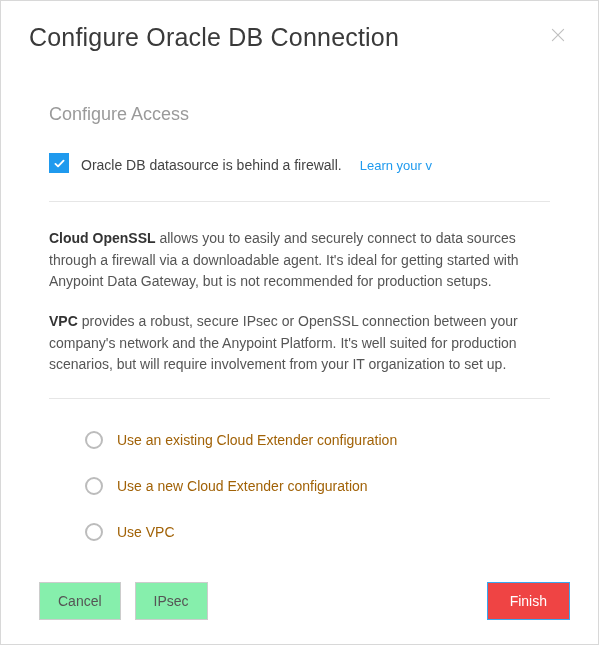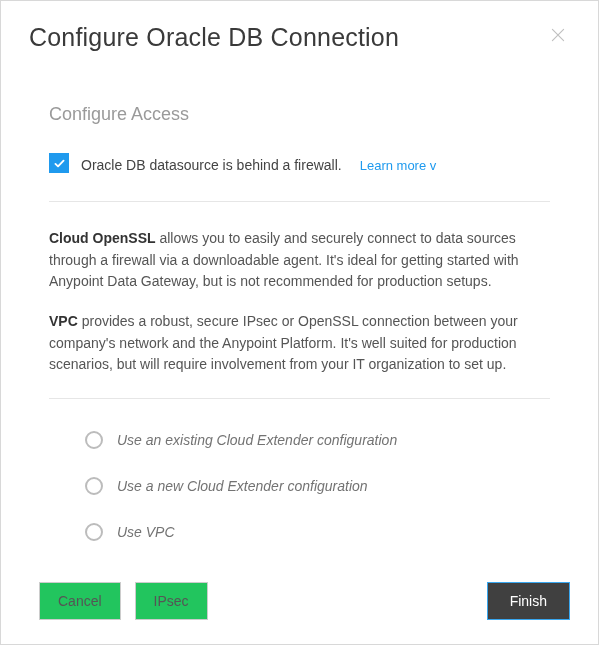--- a/index.html
+++ b/index.html
@@ -104,39 +104,38 @@
   }
   .radio {
     width: 18px;
     height: 18px;
     border: 2px solid #bcbcbc;
     border-radius: 50%;
     flex-shrink: 0;
   }
   .radio-label {
     font-size: 14px;
-    color: #737373;
-    font-style: italic;
+    color: #a16207;
   }
   .dialog-footer {
     display: flex;
     align-items: center;
     padding: 20px 28px 24px 38px;
     gap: 14px;
   }
   .btn {
     font-size: 14px;
     padding: 10px 18px;
     cursor: pointer;
     border: 1px solid #ccc;
-    background: #22c55e;
+    background: #86efac;
     color: #555;
   }
   .btn-primary {
-    background: #404040;
+    background: #ef4444;
     color: #fff;
     border: 1px solid #39a7ef;
     padding: 10px 22px;
   }
   .spacer { flex: 1; }
 </style>
 </head>
 <body>
 
 <div class="dialog">
@@ -154,21 +153,21 @@
 
     <div class="section-title">Configure Access</div>
 
     <div class="checkbox-row">
       <div class="checkbox">
         <svg viewBox="0 0 16 16" width="13" height="13">
             <path d="M3 8.5 L6.2 11.5 L13 4.5" stroke="#fff" stroke-width="2.3" fill="none" stroke-linecap="round" stroke-linejoin="round"></path>
           </svg>
       </div>
       <span class="checkbox-label">Oracle DB datasource is behind a firewall.</span>
-      <span class="learn-more">Learn more v</span>
+      <span class="learn-more">Learn your v</span>
     </div>
 
     <div class="info-block">
       <p>
         <strong>Cloud OpenSSL</strong><span> allows you to easily and securely connect to data sources through a firewall via a downloadable agent. It's ideal for getting started with Anypoint Data Gateway, but is not recommended for production setups.</span>
       </p>
       <p>
         <strong>VPC</strong><span> provides a robust, secure IPsec or OpenSSL connection between your company's network and the Anypoint Platform. It's well suited for production scenarios, but will require involvement from your IT organization to set up.</span>
       </p>
     </div>

